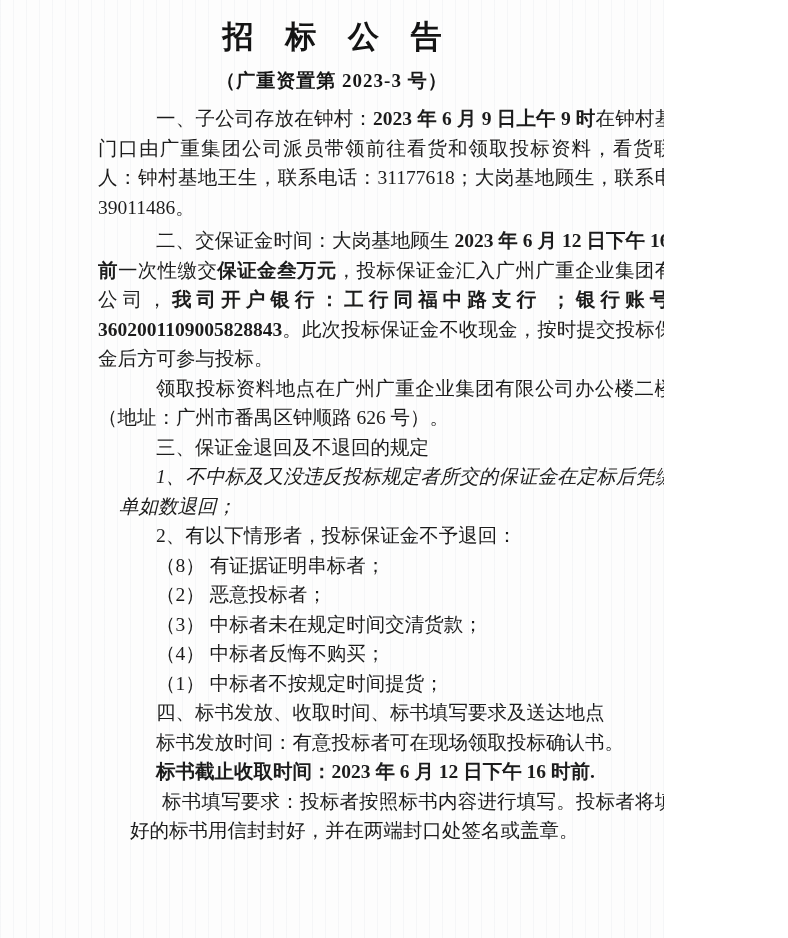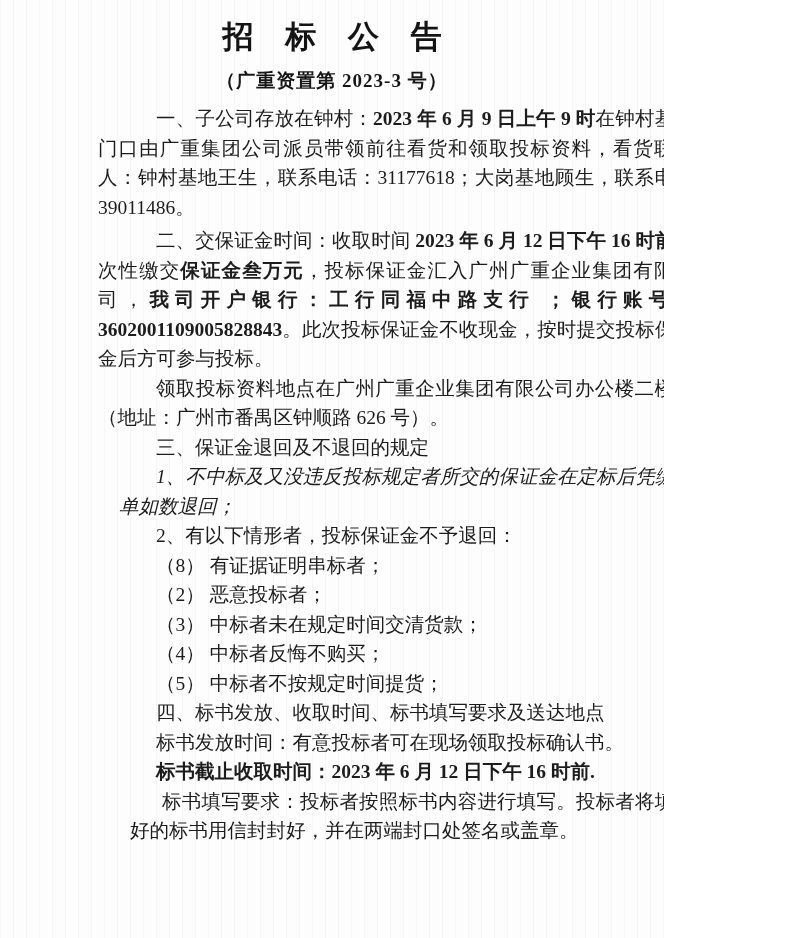--- a/index.html
+++ b/index.html
@@ -104,30 +104,30 @@
 <body>
 
 <div class="page">
 
   <h1 class="doc-title">招 标 公 告</h1>
 
   <div class="doc-number">（广重资置第 2023-3 号）</div>
 
   <div class="doc-body" id="doc-body">
       <p class="para"><span>一、子公司存放在钟村：</span><span class="bold">2023 年 6 月 9 日上午 9 时</span><span>在钟村基地门口由广重集团公司派员带领前往看货和领取投标资料，看货联系人：钟村基地王生，联系电话：31177618；大岗基地顾生，联系电话 39011486。</span></p>
-      <p class="para mt4"><span>二、交保证金时间：收取时间 </span><span class="bold">2023 年 6 月 12 日下午 16 时前</span><span>一次性缴交</span><span class="bold">保证金叁万元</span><span>，投标保证金汇入广州广重企业集团有限公司，</span><span class="bold">我司开户银行：工行同福中路支行 ；银行账号：3602001109005828843</span><span>。此次投标保证金不收现金，按时提交投标保证金后方可参与投标。</span></p>
+      <p class="para mt4"><span>二、交保证金时间：大岗基地顾生 </span><span class="bold">2023 年 6 月 12 日下午 16 时前</span><span>一次性缴交</span><span class="bold">保证金叁万元</span><span>，投标保证金汇入广州广重企业集团有限公司，</span><span class="bold">我司开户银行：工行同福中路支行 ；银行账号：3602001109005828843</span><span>。此次投标保证金不收现金，按时提交投标保证金后方可参与投标。</span></p>
       <p class="para"><span>领取投标资料地点在广州广重企业集团有限公司办公楼二楼。（地址：广州市番禺区钟顺路 626 号）。</span></p>
       <p class="para"><span>三、保证金退回及不退回的规定</span></p>
       <p class="para hang-narrow"><span>1、不中标及又没违反投标规定者所交的保证金在定标后凭缴款单如数退回；</span></p>
       <p class="para"><span>2、有以下情形者，投标保证金不予退回：</span></p>
       <p class="para"><span>（8） 有证据证明串标者；</span></p>
       <p class="para"><span>（2） 恶意投标者；</span></p>
       <p class="para"><span>（3） 中标者未在规定时间交清货款；</span></p>
       <p class="para"><span>（4） 中标者反悔不购买；</span></p>
-      <p class="para"><span>（5） 中标者不按规定时间提货；</span></p>
+      <p class="para"><span>（1） 中标者不按规定时间提货；</span></p>
       <p class="para"><span>四、标书发放、收取时间、标书填写要求及送达地点</span></p>
       <p class="para"><span>标书发放时间：有意投标者可在现场领取投标确认书。</span></p>
       <p class="para"><span class="bold">标书截止收取时间：2023 年 6 月 12 日下午 16 时前.</span></p>
       <p class="para hang-wide"><span>标书填写要求：投标者按照标书内容进行填写。投标者将填写好的标书用信封封好，并在两端封口处签名或盖章。</span></p>
     </div>
 
   <div class="seal">
     <div class="seal-inner"></div>
     <span class="seal-text">广州广重</span>
     <div class="seal-mark"></div>

